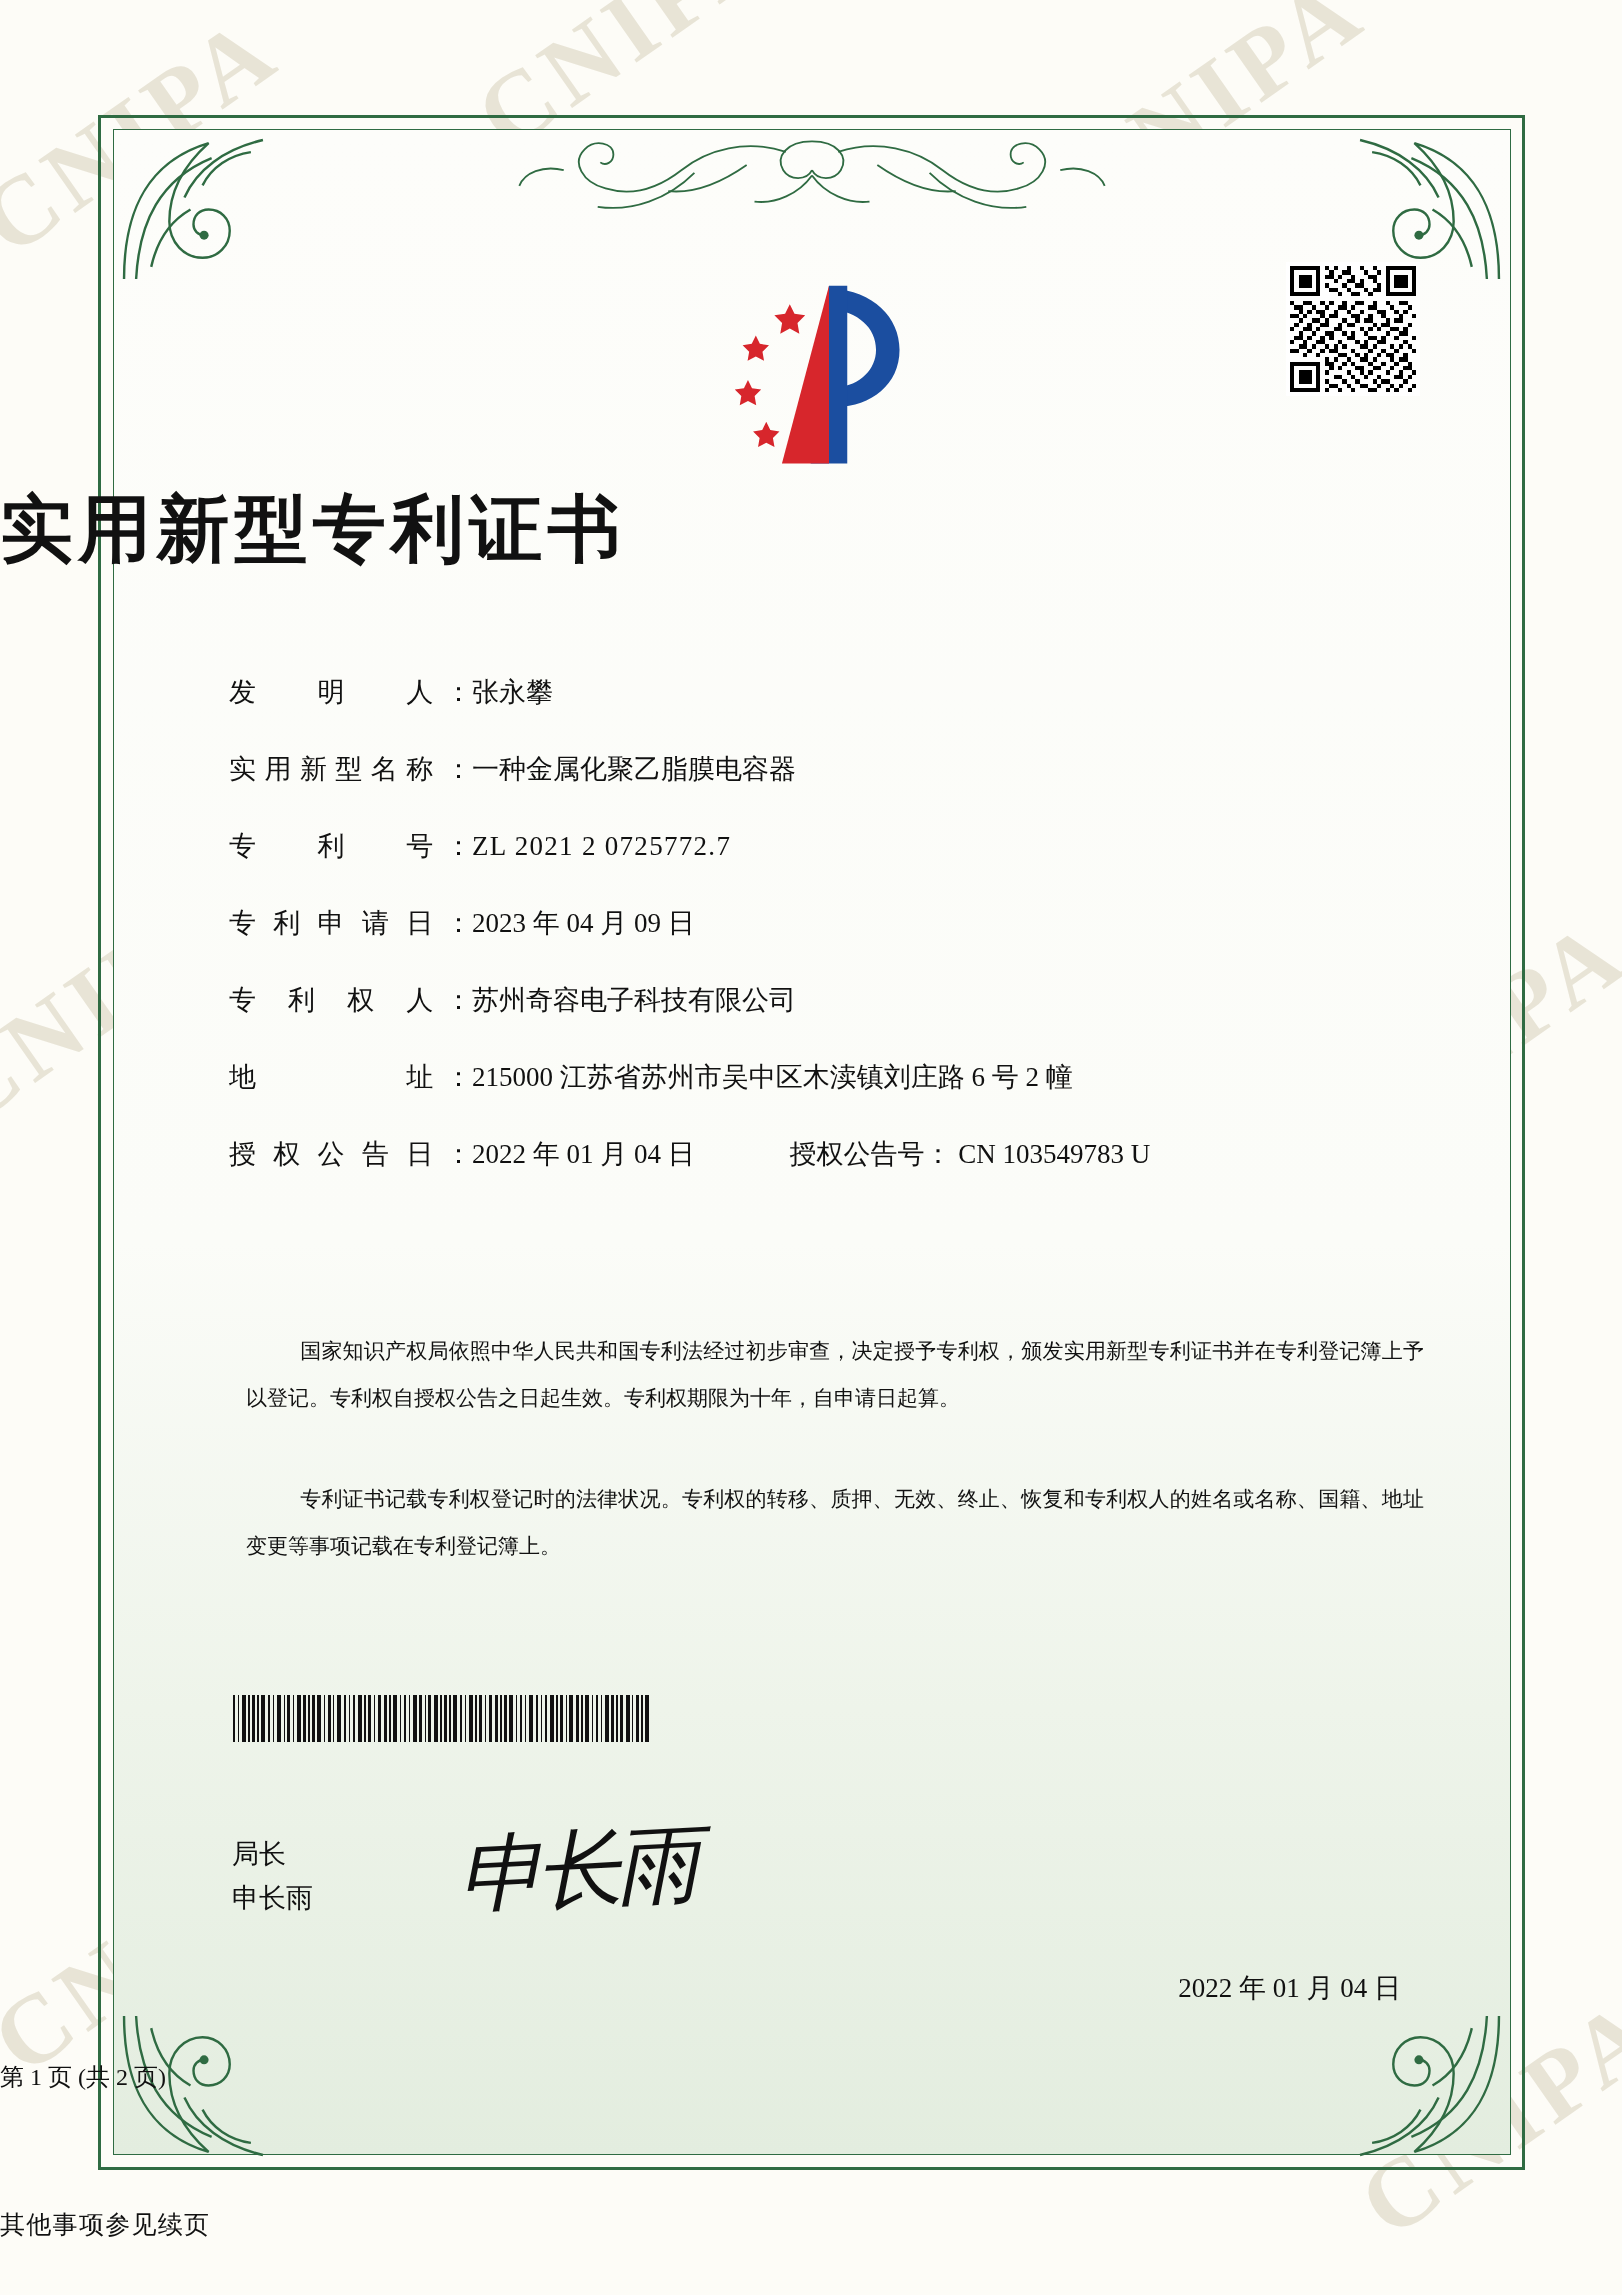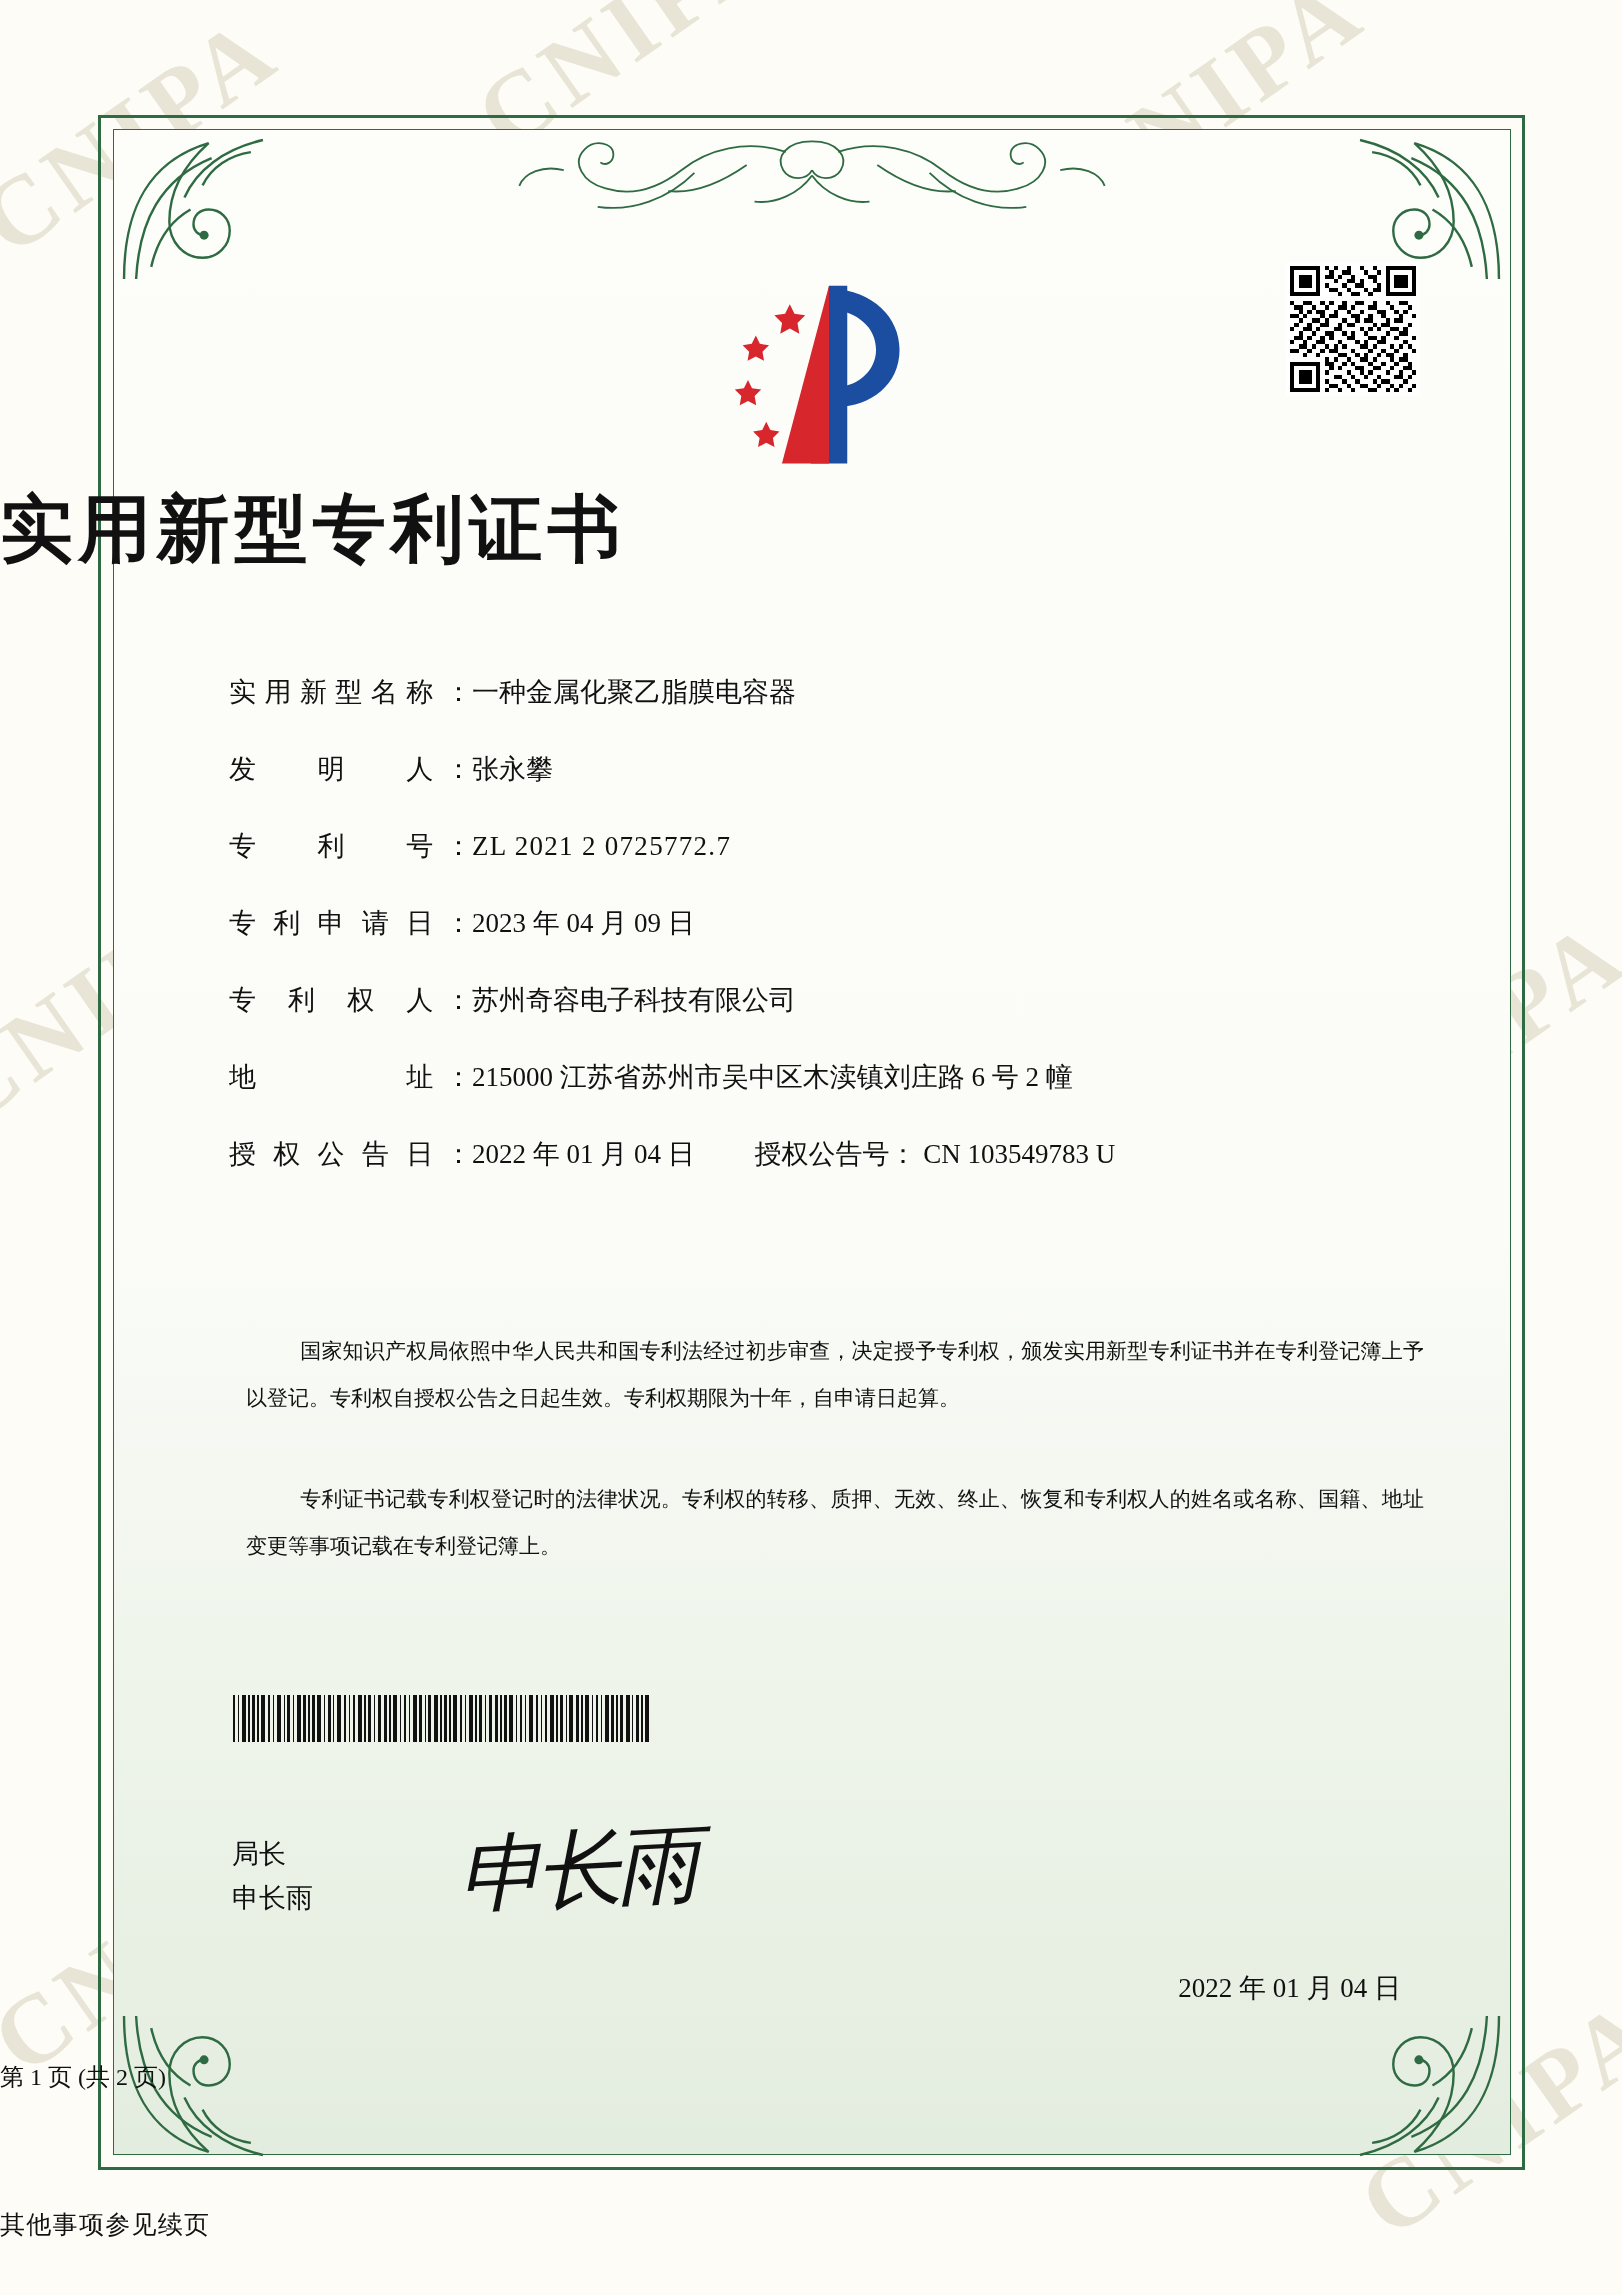--- a/index.html
+++ b/index.html
@@ -138,21 +138,21 @@
   .lbl.spread {
     text-align: justify;
     text-align-last: justify;
     padding-right: 11.8px;
     box-sizing: border-box;
   }
   .val { }
   .val.mono-space { letter-spacing: 1.3px; }
   .pub-no-label {
     display: inline-block;
-    margin-left: 53px;
+    margin-left: 88px;
   }
 
   .para {
     position: absolute;
     left: 246px;
     width: 1178px;
     font-size: 21px;
     line-height: 47px;
     color: #111;
     text-align: justify;
@@ -520,25 +520,25 @@
         <path d="M70 110 l3.1 6.4 7 1 -5 5 1.2 7 -6.3-3.3 -6.3 3.3 1.2-7 -5-5 7-1 Z"></path>
       </g>
     </svg>
   </div>
 
   <div class="title">实用新型专利证书</div>
 
   <div class="fields">
 
     <div class="field-row">
+      <span class="lbl spread">发明人</span><span>：</span><span class="val">张永攀</span>
+    </div>
+
+    <div class="field-row">
       <span class="lbl spread">实用新型名称</span><span>：</span><span class="val">一种金属化聚乙脂膜电容器</span>
-    </div>
-
-    <div class="field-row">
-      <span class="lbl spread">发明人</span><span>：</span><span class="val">张永攀</span>
     </div>
 
     <div class="field-row">
       <span class="lbl spread">专利号</span><span>：</span><span class="val mono-space">ZL 2021 2 0725772.7</span>
     </div>
 
     <div class="field-row">
       <span class="lbl spread">专利申请日</span><span>：</span><span class="val">2023 年 04 月 09 日</span>
     </div>
 

